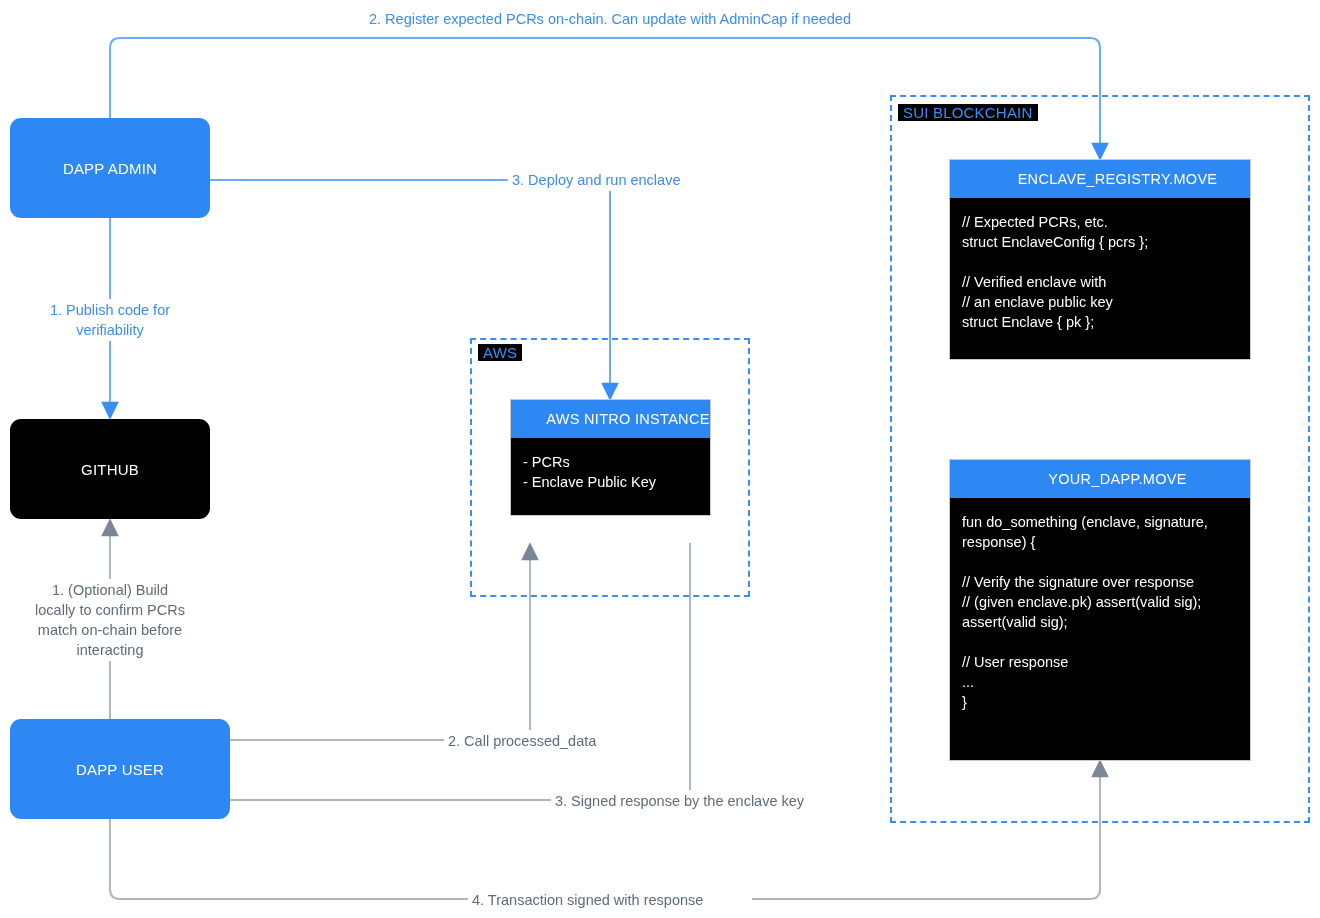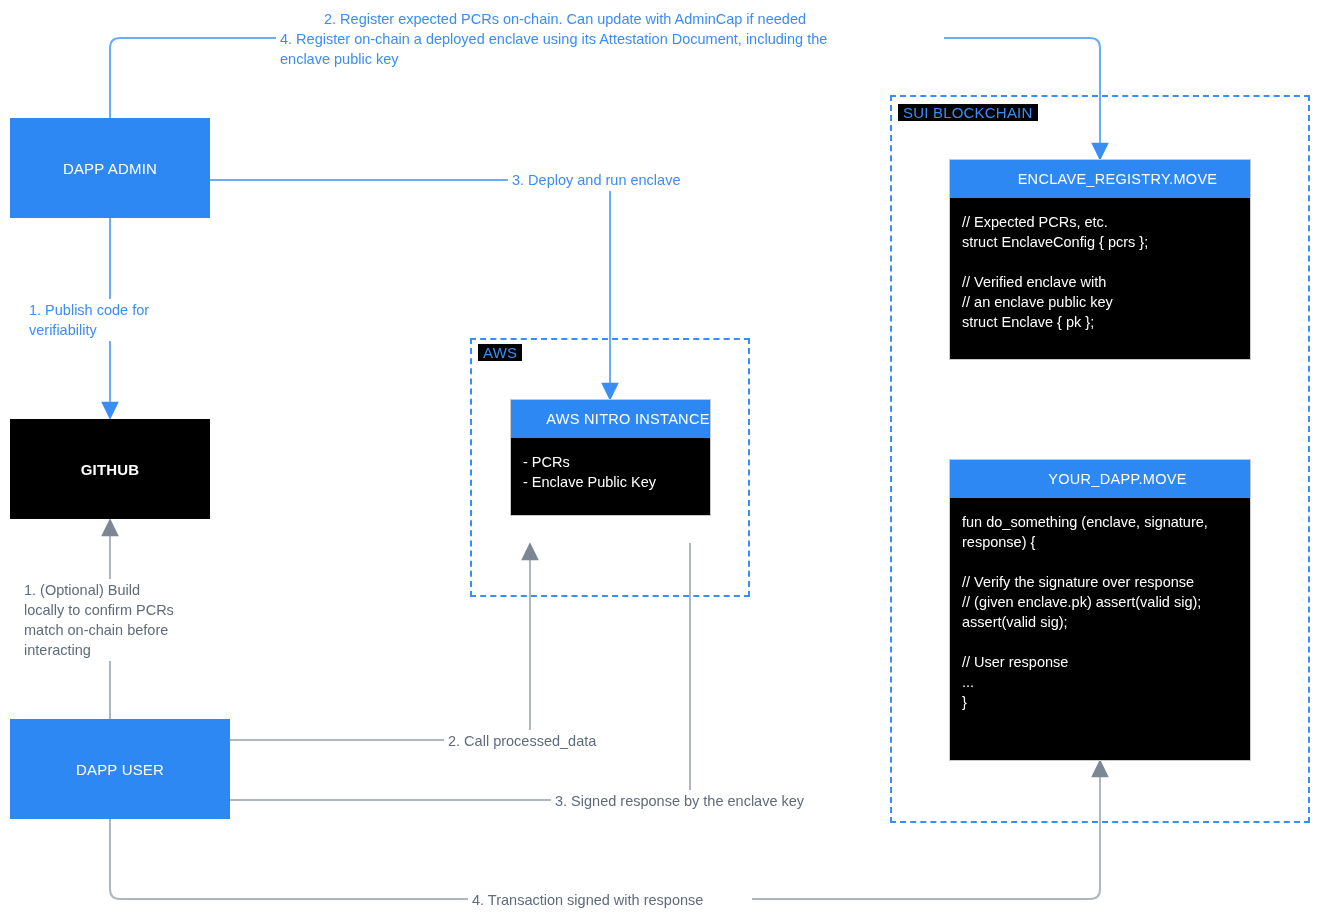--- a/index.html
+++ b/index.html
@@ -16,20 +16,21 @@
   }
   svg.wires{
     position:absolute;
     left:0;top:0;
     width:1320px;height:918px;
     pointer-events:none;
   }
   .node{
     position:absolute;
     box-sizing:border-box;
+    border-radius:11px;
   }
   .solid-blue{
     background:#2d88f3;
     color:#ffffff;
     display:flex;
     align-items:center;
     justify-content:center;
     font-size:15px;
     letter-spacing:.2px;
   }
@@ -86,21 +87,21 @@
     position:absolute;
     background:#ffffff;
     font-size:14.5px;
     line-height:20px;
     padding:1px 4px;
     white-space:pre-wrap;
     box-sizing:border-box;
   }
   .lbl-blue{ color:#3a8df5; }
   .lbl-gray{ color:#5f6b7a; }
-  .ctr{ }
+  .ctr{ text-align:center; }
   .lft{ text-align:left; }
 </style>
 </head>
 <body>
 
 <div id="canvas">
 
   <svg class="wires" viewBox="0 0 1320 918" xmlns="http://www.w3.org/2000/svg">
     <defs>
       <marker id="ah-blue" markerWidth="12" markerHeight="12" refX="5.2" refY="5" orient="auto" markerUnits="strokeWidth">
@@ -129,21 +130,21 @@
   <div class="group" style="left:470px;top:338px;width:280px;height:259px;"></div>
   <div class="group-label" style="left:478px;top:344px;">AWS</div>
 
   <div class="group" style="left:890px;top:95px;width:420px;height:728px;"></div>
   <div class="group-label" style="left:898px;top:104px;">SUI BLOCKCHAIN</div>
 
   <div class="node solid-blue" style="left:10px;top:118px;width:200px;height:100px;">
     <span>DAPP ADMIN</span>
   </div>
 
-  <div class="node solid-black" style="left:10px;top:419px;width:200px;height:100px;font-weight:bold;">
+  <div class="node solid-black" style="left:10px;top:419px;width:200px;height:100px;">
     <span>GITHUB</span>
   </div>
 
   <div class="node solid-blue" style="left:10px;top:719px;width:220px;height:100px;">
     <span>DAPP USER</span>
   </div>
 
   <div class="card" style="left:511px;top:400px;width:199px;height:115px;">
     <div class="card-head">AWS NITRO INSTANCE</div>
     <div class="card-body">- PCRs
@@ -171,22 +172,20 @@
 // (given enclave.pk) assert(valid sig);
 assert(valid sig);
 
 // User response
 ...
 }</div>
   </div>
 
   <div class="lbl lbl-blue ctr" style="left:320px;top:8px;width:580px;">2. Register expected PCRs on-chain. Can update with AdminCap if needed</div>
 
-  <div class="lbl lbl-blue ctr" style="left:276px;top:28px;width:668px;">4. Register on-chain a deployed enclave using its Attestation Document, including the
-enclave public key</div>
 
   <div class="lbl lbl-blue ctr" style="left:25px;top:299px;width:170px;">1. Publish code for
 verifiability</div>
 
   <div class="lbl lbl-blue lft" style="left:508px;top:169px;width:216px;">3. Deploy and run enclave</div>
 
   <div class="lbl lbl-gray ctr" style="left:20px;top:579px;width:180px;">1. (Optional) Build
 locally to confirm PCRs
 match on-chain before
 interacting</div>

